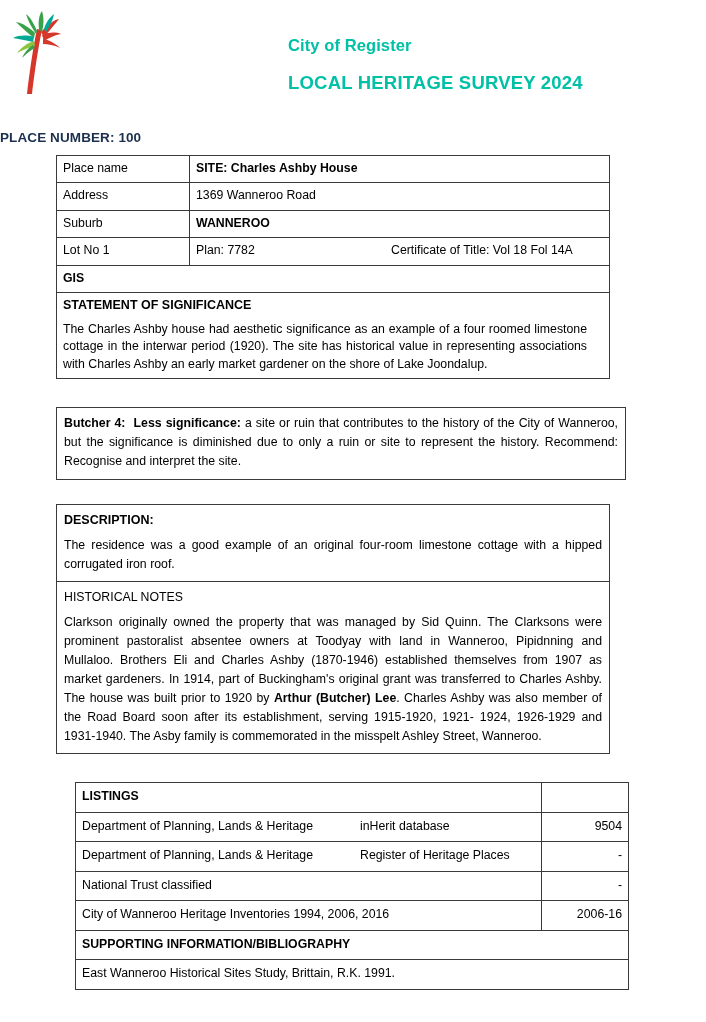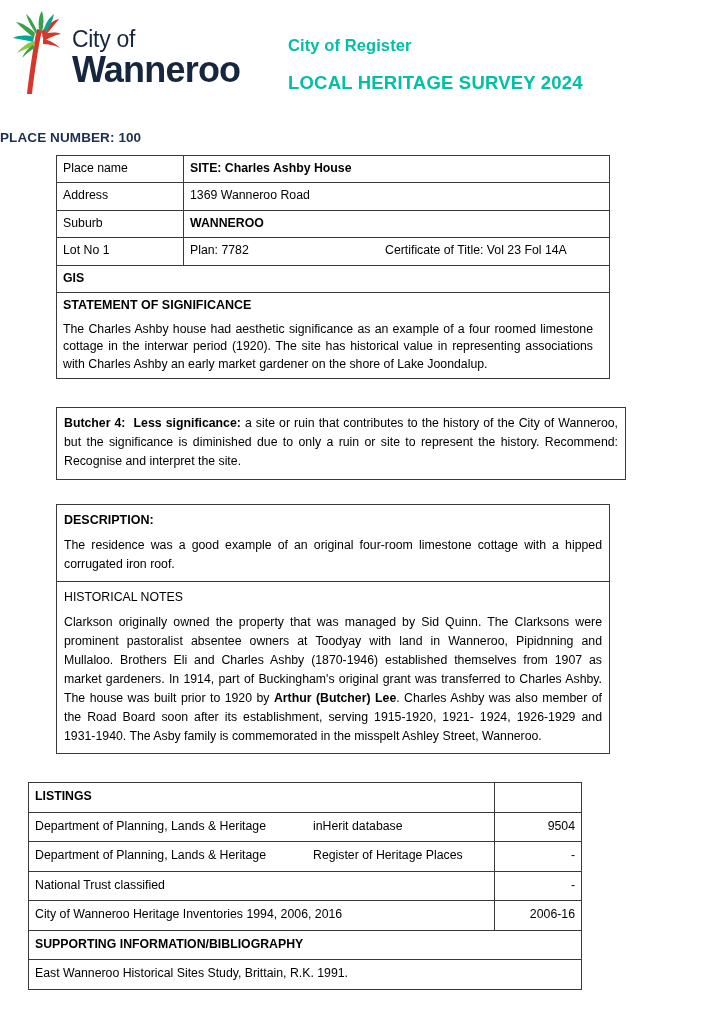--- a/index.html
+++ b/index.html
@@ -86,21 +86,21 @@
 
   
   .doc-table {
     border-collapse: collapse;
     width: 554px;
     margin: 0 0 0 56px;
     table-layout: fixed;
   }
   .doc-table td {
     border: 1px solid #3a3a3a;
-    padding: 4px 16px 5px 6px;
+    padding: 4px 22px 5px 6px;
     font-size: 12.3px;
     line-height: 1.42;
     vertical-align: top;
   }
   .col-label { width: 104px; }
   .b { font-weight: 700; }
   .just { text-align: justify; text-align-last: left; }
   .cert-row {
     display: flex;
   }
@@ -124,21 +124,21 @@
   .sig-head {
     font-weight: 700;
     margin-bottom: 6px;
     font-size: 12.5px;
   }
 
   
   .desc-table td { padding: 6px 7px 7px 7px; line-height: 1.55; }
 
   
-  .listings-table { width: 554px; margin-left: 28px; padding-left: 29px; }
+  .listings-table { width: 554px; margin-left: 75px; padding-left: 29px; }
   .listings-table td { padding: 5px 6px 6px 6px; }
   .col-listing-val { width: 74px; text-align: right; }
   .agency-row { display: flex; gap: 8px; }
   .agency-name { width: 270px; flex: 0 0 270px; }
 </style>
 </head>
 <body>
 
 <div class="page-header">
 
@@ -153,24 +153,20 @@
 
       <path d="M31 20 C30 11, 31 5, 34 1 C36 7, 36 14, 34 22 Z" fill="#3aa14b"></path>
       <path d="M29 21 C25 12, 22 7, 18 4 C20 11, 24 18, 28 24 Z" fill="#3aa14b"></path>
       <path d="M27 23 C21 17, 14 13, 8 12 C14 18, 21 24, 26 28 Z" fill="#3aa14b"></path>
 
       <path d="M26 27 C19 25, 11 25, 5 28 C12 29, 20 31, 25 32 Z" fill="#00a896"></path>
       <path d="M26 31 C19 33, 13 38, 9 43 C15 40, 22 37, 27 36 Z" fill="#8cc63f"></path>
       <path d="M36 19 C38 12, 42 7, 46 4 C45 10, 42 16, 38 22 Z" fill="#00a896"></path>
       <path d="M25 35 C20 38, 16 43, 14 48 C18 44, 23 40, 27 38 Z" fill="#3aa14b"></path>
     </svg>
-    <div class="logo-words">
-      <span class="logo-city">City of</span>
-      <span class="logo-wanneroo">Wanneroo</span>
-    </div>
   </div>
 
   <div class="header-titles">
     <div class="header-title-1">City of Register</div>
     <div class="header-title-2">LOCAL HERITAGE SURVEY 2024</div>
   </div>
 </div>
 
 <div class="place-number">PLACE NUMBER: 100</div>
 
@@ -186,21 +182,21 @@
     </tr>
     <tr>
       <td class="col-label">Suburb</td>
       <td class="b">WANNEROO</td>
     </tr>
     <tr>
       <td class="col-label">Lot No 1</td>
       <td>
         <div class="cert-row">
           <span class="cert-plan">Plan: 7782</span>
-          <span>Certificate of Title: Vol 23 Fol 14A</span>
+          <span>Certificate of Title: Vol 18 Fol 14A</span>
         </div>
       </td>
     </tr>
     <tr>
       <td class="b" colspan="2">GIS</td>
     </tr>
     <tr>
       <td colspan="2">
         <div class="sig-head">STATEMENT OF SIGNIFICANCE</div>
         <p class="para just">The Charles Ashby house had aesthetic significance as an example of a four roomed limestone cottage in the interwar period (1920). The site has historical value in representing associations with Charles Ashby an early market gardener on the shore of Lake Joondalup.</p>

